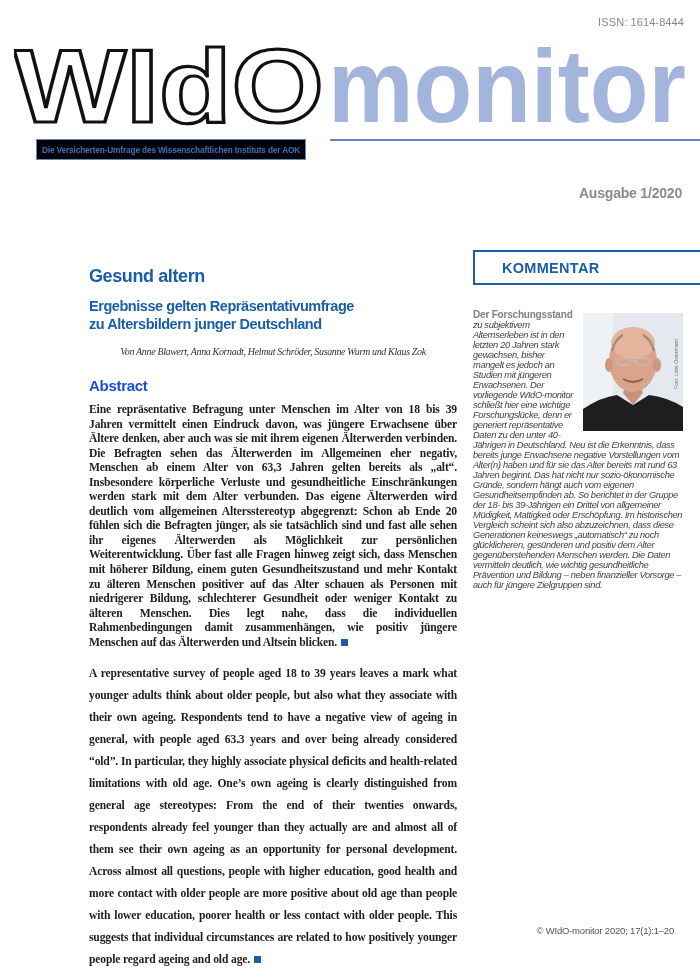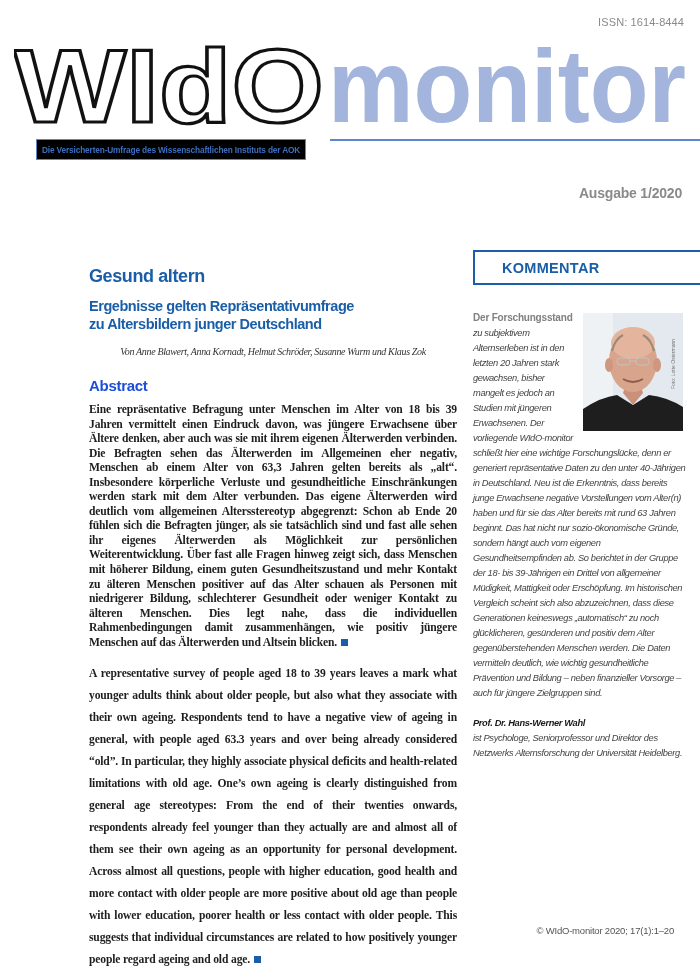--- a/index.html
+++ b/index.html
@@ -22,21 +22,21 @@
   .subtitle { margin-top: 10px; font-family: "Liberation Sans", sans-serif; font-weight: bold; font-size: 14.5px; color: #1a5ea8; letter-spacing: -0.45px; line-height: 18px; }
   .authors { margin-top: 13px; font-family: Liberation Serif, serif; font-style: italic; font-size: 10px; color: #333; letter-spacing: -0.35px; white-space: nowrap; text-align: center; }
   .abstract-heading { margin-top: 20px; font-family: Liberation Sans, sans-serif; font-weight: bold; font-size: 15px; color: #1d4ed8; letter-spacing: -0.3px; }
   .abstract-de { margin-top: 9px; font-family: "Liberation Serif", serif; font-weight: bold; font-size: 11.6px; line-height: 14.55px; text-align: justify; hyphens: auto; color: #1e1e1e; letter-spacing: -0.15px; }
   .abstract-en { margin-top: 13px; font-family: "Liberation Serif", serif; font-weight: bold; font-size: 11.6px; line-height: 22px; text-align: justify; color: #1e1e1e; letter-spacing: -0.15px; }
   .end-square { display: inline-block; width: 7px; height: 7px; background: #1a5ea8; margin-left: 4px; vertical-align: 0px; }
 
   .kommentar-box { position: absolute; left: 473px; top: 250px; right: 0; height: 35px; border-top: 2px solid #1a5ea8; border-bottom: 2px solid #1a5ea8; border-left: 2px solid #1a5ea8; display: flex; align-items: center; padding-left: 7px; }
   .kommentar-box span { font-family: "Liberation Sans", sans-serif; font-weight: bold; font-size: 14.5px; color: #1a5ea8; letter-spacing: 0.3px; margin-left: 20px; }
 
-  .side { position: absolute; left: 473px; top: 310px; width: 215px; font-family: "Liberation Sans", sans-serif; font-style: italic; font-size: 9.3px; line-height: 15px; color: #444; letter-spacing: -0.35px; }
+  .side { position: absolute; left: 473px; top: 310px; width: 215px; font-family: "Liberation Sans", sans-serif; font-style: italic; font-size: 9.3px; line-height: 10px; color: #444; letter-spacing: -0.35px; }
   .side .lead { font-style: normal; font-weight: bold; color: #808080; font-size: 10px; letter-spacing: -0.2px; }
   .photo { float: right; width: 100px; height: 118px; margin: 3px 5px 2px 8px; position: relative; overflow: hidden; background: linear-gradient(180deg, #dfe6ee 0%, #eef1f4 45%, #c9cfd6 100%); }
   .photo .credit { position: absolute; right: 2px; top: 26px; writing-mode: vertical-rl; transform: rotate(180deg); font-size: 5px; color: #777; font-style: normal; letter-spacing: 0; }
   .side .sig-gap { height: 15px; }
   .side .author-name { font-weight: bold; color: #1a1a1a; }
 
   .footer { position: absolute; right: 26px; top: 925px; font-family: "Liberation Sans", sans-serif; font-size: 9.5px; color: #555; letter-spacing: -0.2px; }
 </style>
 </head>
 <body>
@@ -87,19 +87,15 @@
       <path d="M71 38 Q68 26 60 22" stroke="#9a8878" stroke-width="2" fill="none"></path>
       <rect x="34" y="45" width="13" height="7" rx="3" fill="none" stroke="#bfc3c6" stroke-width="1"></rect>
       <rect x="53" y="45" width="13" height="7" rx="3" fill="none" stroke="#bfc3c6" stroke-width="1"></rect>
       <line x1="47" y1="48" x2="53" y2="48" stroke="#bfc3c6" stroke-width="1"></line>
       <path d="M40 66 Q50 72 60 66" stroke="#8d5a4c" stroke-width="1.8" fill="none"></path>
     </svg>
     <span class="credit">Foto: Lotte Ostermann</span>
   </div>
   <p><span class="lead">Der Forschungsstand</span><span> zu subjektivem Alternserleben ist in den letzten 20 Jahren stark gewachsen, bisher mangelt es jedoch an Studien mit jüngeren Erwachsenen. Der vorliegende WIdO-monitor schließt hier eine wichtige Forschungslücke, denn er generiert repräsentative Daten zu den unter 40-Jährigen in Deutschland. Neu ist die Erkenntnis, dass bereits junge Erwachsene negative Vorstellungen vom Alter(n) haben und für sie das Alter bereits mit rund 63 Jahren beginnt. Das hat nicht nur sozio-ökonomische Gründe, sondern hängt auch vom eigenen Gesundheitsempfinden ab. So berichtet in der Gruppe der 18- bis 39-Jährigen ein Drittel von allgemeiner Müdigkeit, Mattigkeit oder Erschöpfung. Im historischen Vergleich scheint sich also abzuzeichnen, dass diese Generationen keineswegs „automatisch“ zu noch glücklicheren, gesünderen und positiv dem Alter gegenüberstehenden Menschen werden. Die Daten vermitteln deutlich, wie wichtig gesundheitliche Prävention und Bildung – neben finanzieller Vorsorge – auch für jüngere Zielgruppen sind.</span></p>
   <div class="sig-gap"></div>
-  <p>
-    <span class="author-name">Prof. Dr. Hans-Werner Wahl</span><br>
-    <span>ist Psychologe, Seniorprofessor und Direktor des Netzwerks Alternsforschung der Universität Heidelberg.</span>
-  </p>
 </div>
 
 <div class="footer">© WIdO-monitor 2020; 17(1):1–20</div>
 
 </body></html>

